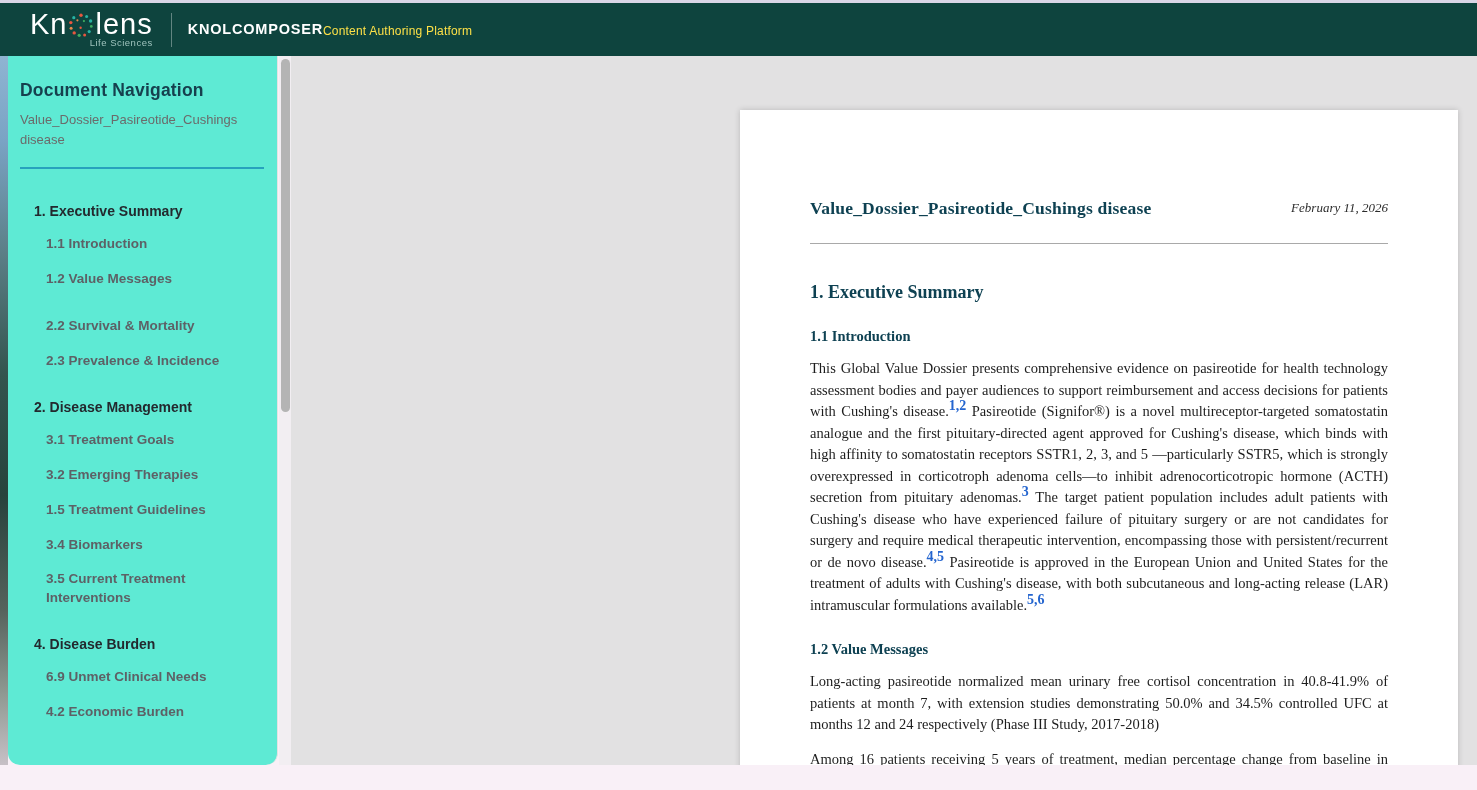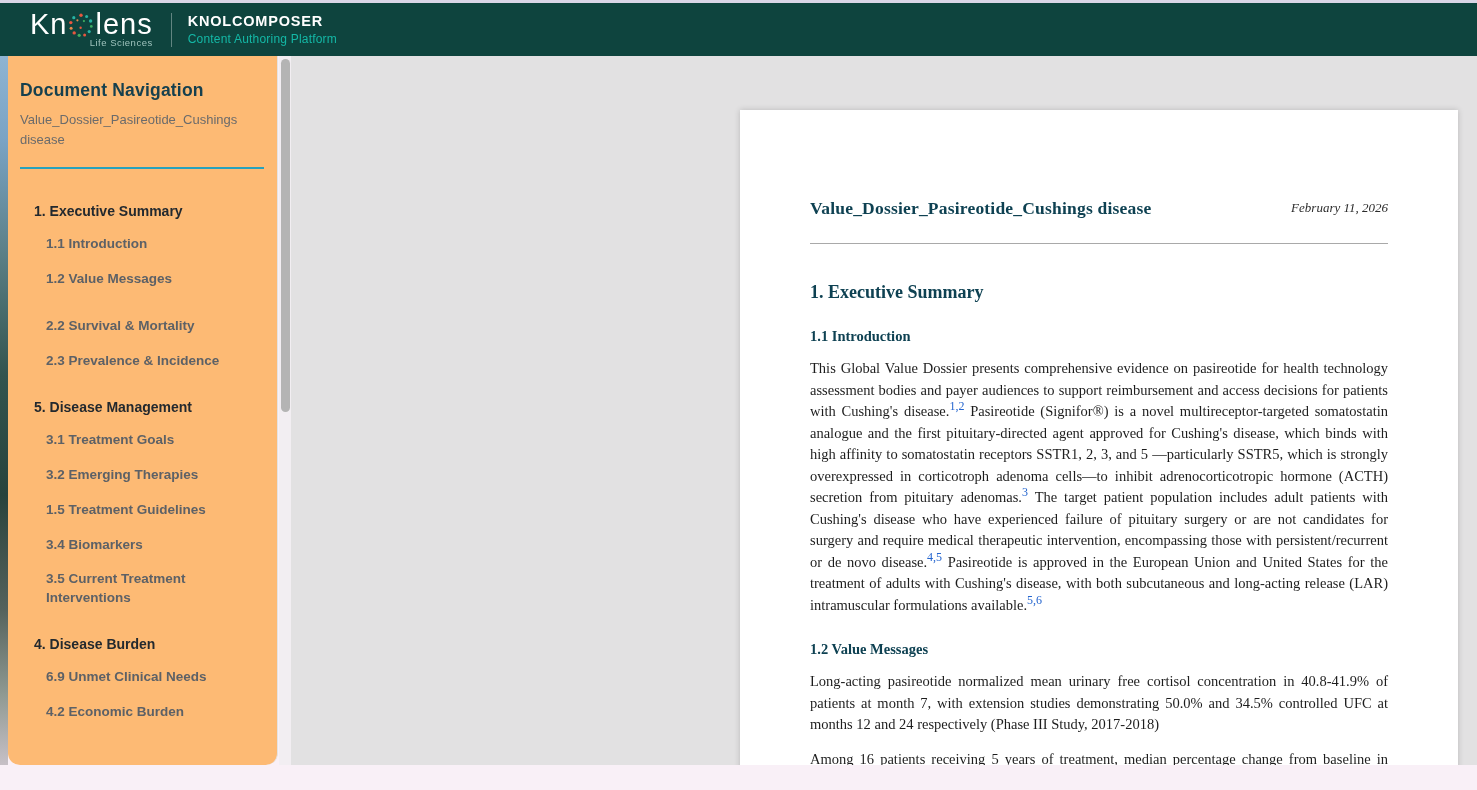--- a/index.html
+++ b/index.html
@@ -13,30 +13,30 @@
 
   
   .topbar { position:absolute; left:0; top:3px; width:1477px; height:53px; background:#0e443e;
             display:flex; align-items:center; padding-left:30px; }
   .brand { display:flex; align-items:flex-end; }
   .brand-word { color:#ffffff; font-size:29px; font-weight:400; letter-spacing:1px; display:flex; align-items:center; line-height:1; }
   .brand-o { display:inline-block; width:26px; height:26px; margin:0 1px; position:relative; top:1px; }
   .brand-sub { color:#9fc3bd; font-size:9.5px; letter-spacing:0.5px; margin-left:-78px; position:relative; top:-2px; }
   .brand-col { display:flex; flex-direction:column; align-items:flex-end; }
   .divider-v { width:1px; height:34px; background:rgba(255,255,255,0.35); margin:0 16px 0 18px; }
-  .appname { display:flex; flex-direction:column; justify-content:center; }
+  .appname { display:flex; justify-content:center; }
   .appname .line1 { color:#ffffff; font-weight:bold; font-size:14.5px; letter-spacing:0.8px; }
-  .appname .line2 { color:#14b8a6; font-size:12px; margin-top:3px; letter-spacing:0.2px; }
+  .appname .line2 { color:#fde047; font-size:12px; margin-top:3px; letter-spacing:0.2px; }
 
   
   .bg-sliver { position:absolute; left:0; top:56px; width:8px; height:709px;
                background:linear-gradient(180deg,#8fb4d2 0%,#7aa3c4 12%,#5b7f86 28%,#33544e 45%,#27433c 62%,#55625c 78%,#8f9992 90%,#c7c0c6 100%); }
 
   
-  .sidebar { position:absolute; left:8px; top:56px; width:270px; height:709px; background:#fdba74;
+  .sidebar { position:absolute; left:8px; top:56px; width:270px; height:709px; background:#5eead4;
              border-right:1px solid #e3e3e3; border-radius:0 0 12px 12px; padding:24px 14px 10px 12px; overflow:hidden; }
   .sb-title { color:#16404e; font-size:17.5px; font-weight:bold; letter-spacing:0.2px; }
   .sb-docname { color:#6b6b6b; font-size:13px; line-height:1.55; margin-top:9px; width:230px; word-wrap:break-word; }
   .sb-divider { height:2px; background:#27a2bd; margin-top:17px; width:244px; }
   .nav-list { margin-top:26px; }
   .nav-section { margin-top:12px; }
   .nav-header { color:#23292e; font-size:14px; font-weight:bold; padding:8px 0 8px 14px; cursor:pointer; }
   .nav-sub { color:#5d6166; font-size:13.5px; font-weight:600; padding:8px 0 8px 26px; line-height:1.4; cursor:pointer; width:230px; }
 
   
@@ -50,21 +50,21 @@
   .page { position:absolute; left:449px; top:54px; width:718px; height:700px; background:#ffffff;
           box-shadow:0 0 6px rgba(0,0,0,0.18); padding:88px 70px 0 70px; overflow:hidden; }
   .doc-title-row { display:flex; justify-content:space-between; align-items:flex-start; }
   .doc-title { font-family:"Liberation Serif", serif; font-weight:bold; font-size:17.5px; color:#0e4152; letter-spacing:0.2px; }
   .doc-date { font-family:"Liberation Serif", serif; font-style:italic; font-size:13px; color:#2b2b2b; position:relative; top:2px; }
   .doc-hr { border:none; border-top:1px solid #a9a9a9; margin-top:24px; }
   .doc-h1 { font-family:"Liberation Serif", serif; font-weight:bold; font-size:18px; color:#0e4152; margin-top:38px; }
   .doc-h2 { font-family:"Liberation Serif", serif; font-weight:bold; font-size:14.5px; color:#0e4152; margin-top:25px; }
   .doc-p { font-family:"Liberation Serif", serif; font-size:14.5px; color:#1d1d1d; line-height:21.5px;
            text-align:justify; margin-top:13px; }
-  .doc-p sup { color:#2465cf; font-size:12px; font-weight:normal; line-height:0; }
+  .doc-p sup { color:#2465cf; font-size:14px; font-weight:bold; line-height:0; }
 
   
   .bottom-strip { position:absolute; left:0; top:765px; width:1477px; height:25px; background:#f9f0f7; }
 </style>
 </head>
 <body>
 
 <div class="app">
 
   <div class="top-strip"></div>
@@ -114,21 +114,21 @@
         <div class="nav-section">
           <div class="nav-header">1. Executive Summary</div>
           <div class="nav-sub">1.1 Introduction</div>
           <div class="nav-sub">1.2 Value Messages</div>
         </div>
         <div class="nav-section">
           <div class="nav-sub">2.2 Survival &amp; Mortality</div>
           <div class="nav-sub">2.3 Prevalence &amp; Incidence</div>
         </div>
         <div class="nav-section">
-          <div class="nav-header">5. Disease Management</div>
+          <div class="nav-header">2. Disease Management</div>
           <div class="nav-sub">3.1 Treatment Goals</div>
           <div class="nav-sub">3.2 Emerging Therapies</div>
           <div class="nav-sub">1.5 Treatment Guidelines</div>
           <div class="nav-sub">3.4 Biomarkers</div>
           <div class="nav-sub">3.5 Current Treatment Interventions</div>
         </div>
         <div class="nav-section">
           <div class="nav-header">4. Disease Burden</div>
           <div class="nav-sub">6.9 Unmet Clinical Needs</div>
           <div class="nav-sub">4.2 Economic Burden</div>

